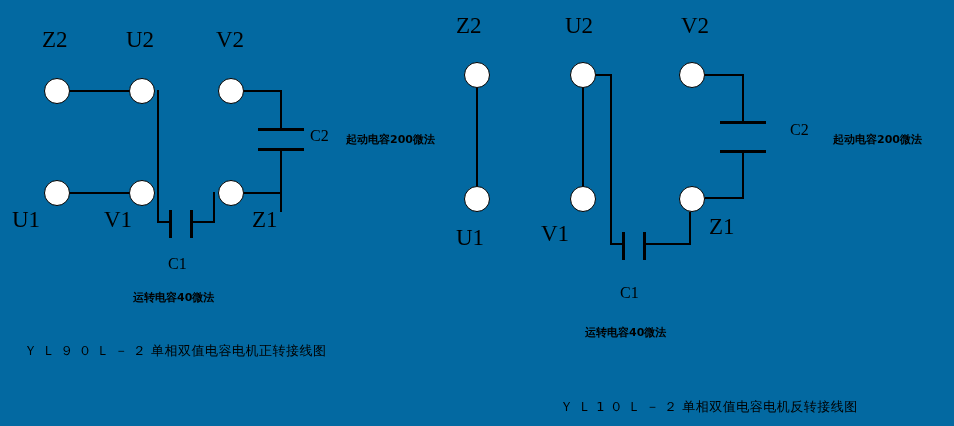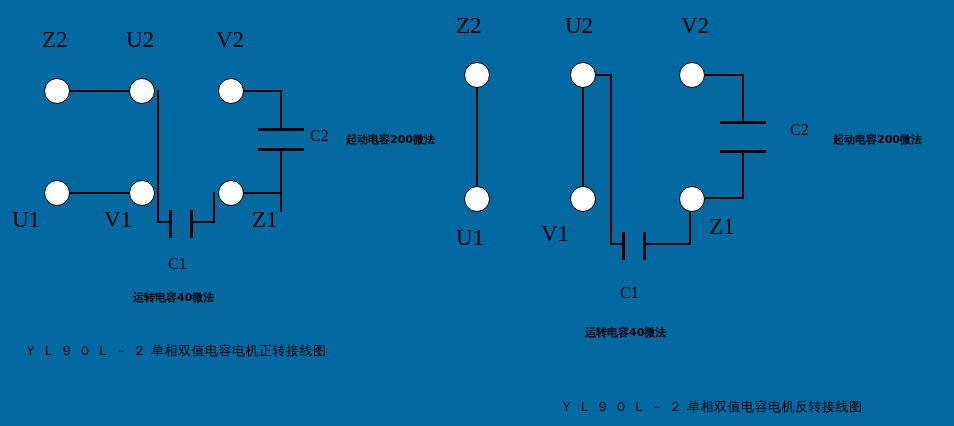--- a/index.html
+++ b/index.html
@@ -148,16 +148,16 @@
     <div class="wire h" style="left:705px; top:74px; width:39px;"></div>
     <div class="wire v" style="left:742px; top:74px; height:47px;"></div>
     <div class="cap-plate" style="left:720px; top:121px; width:46px; height:3px;"></div>
     <div class="cap-plate" style="left:720px; top:150px; width:46px; height:3px;"></div>
     <div class="wire v" style="left:742px; top:153px; height:45px;"></div>
     <div class="wire h" style="left:705px; top:197px; width:39px;"></div>
 
     <div class="label cap-name" style="left:790px; top:122px;">C2</div>
     <div class="label small-cn" style="left:833px; top:134px;">起动电容200微法</div>
 
-    <div class="label caption" style="left:560px; top:400px;">Ｙ Ｌ ９ ０ Ｌ － ２ 单相双值电容电机反转接线图</div>
+    <div class="label caption" style="left:560px; top:400px;">Ｙ Ｌ 1 ０ Ｌ － ２ 单相双值电容电机反转接线图</div>
   </div>
 
 </div>
 
 </body></html>

